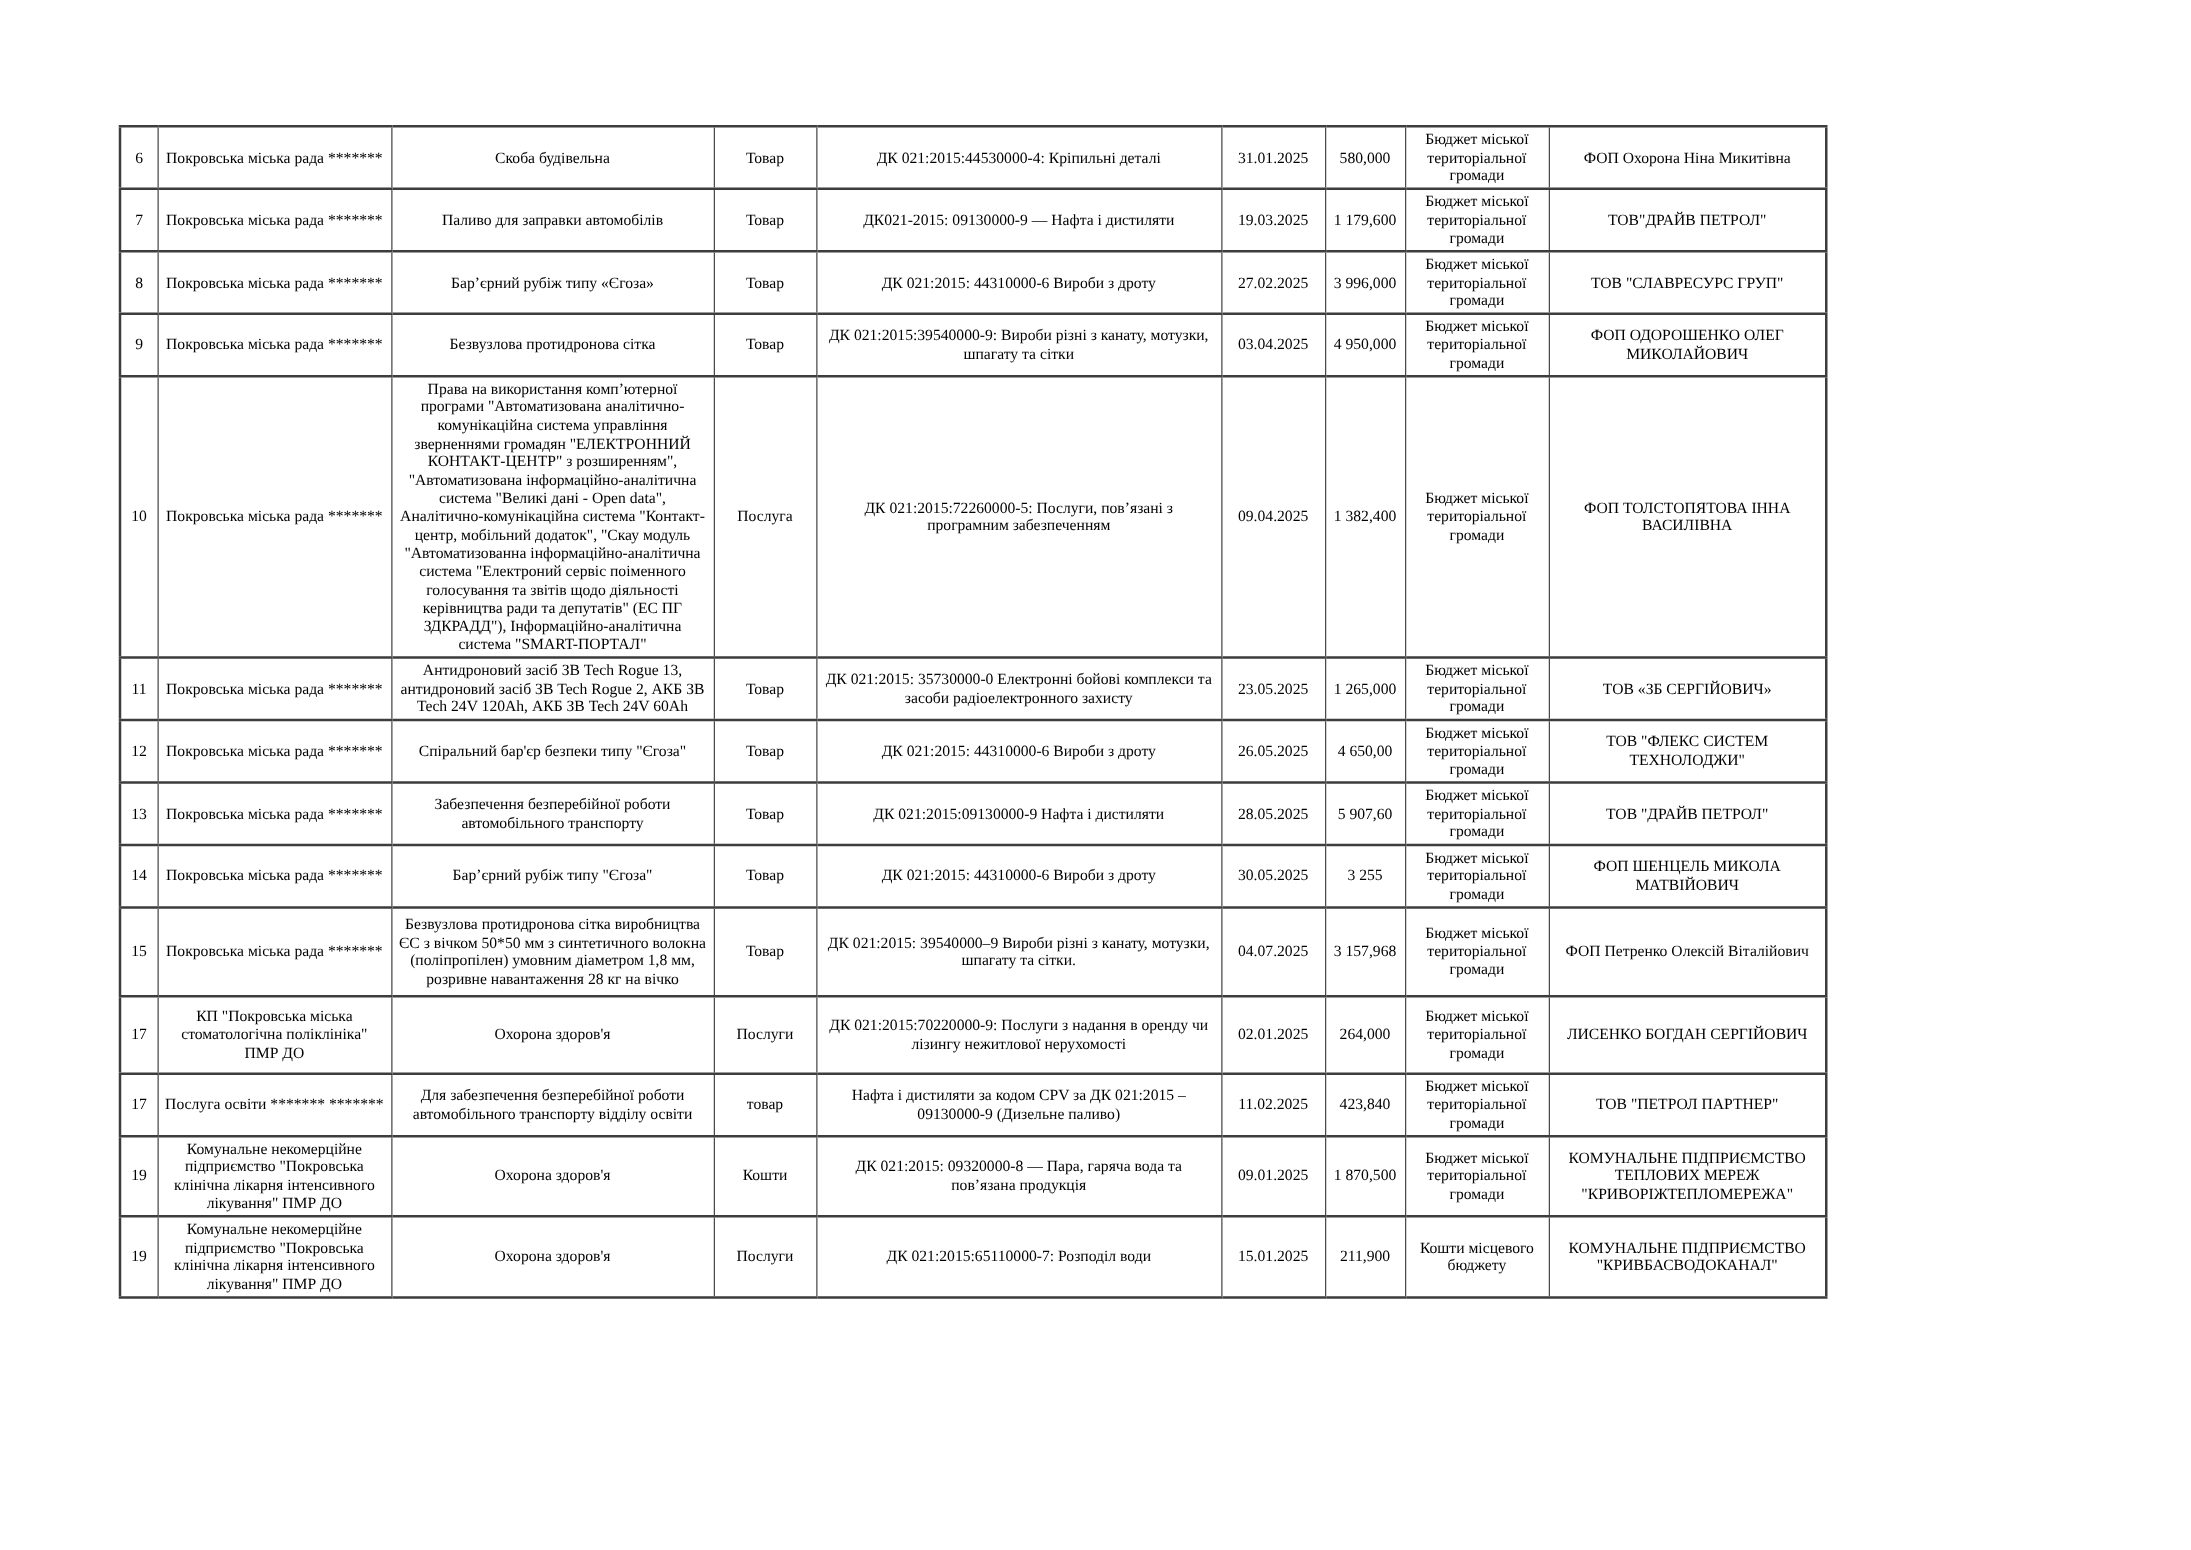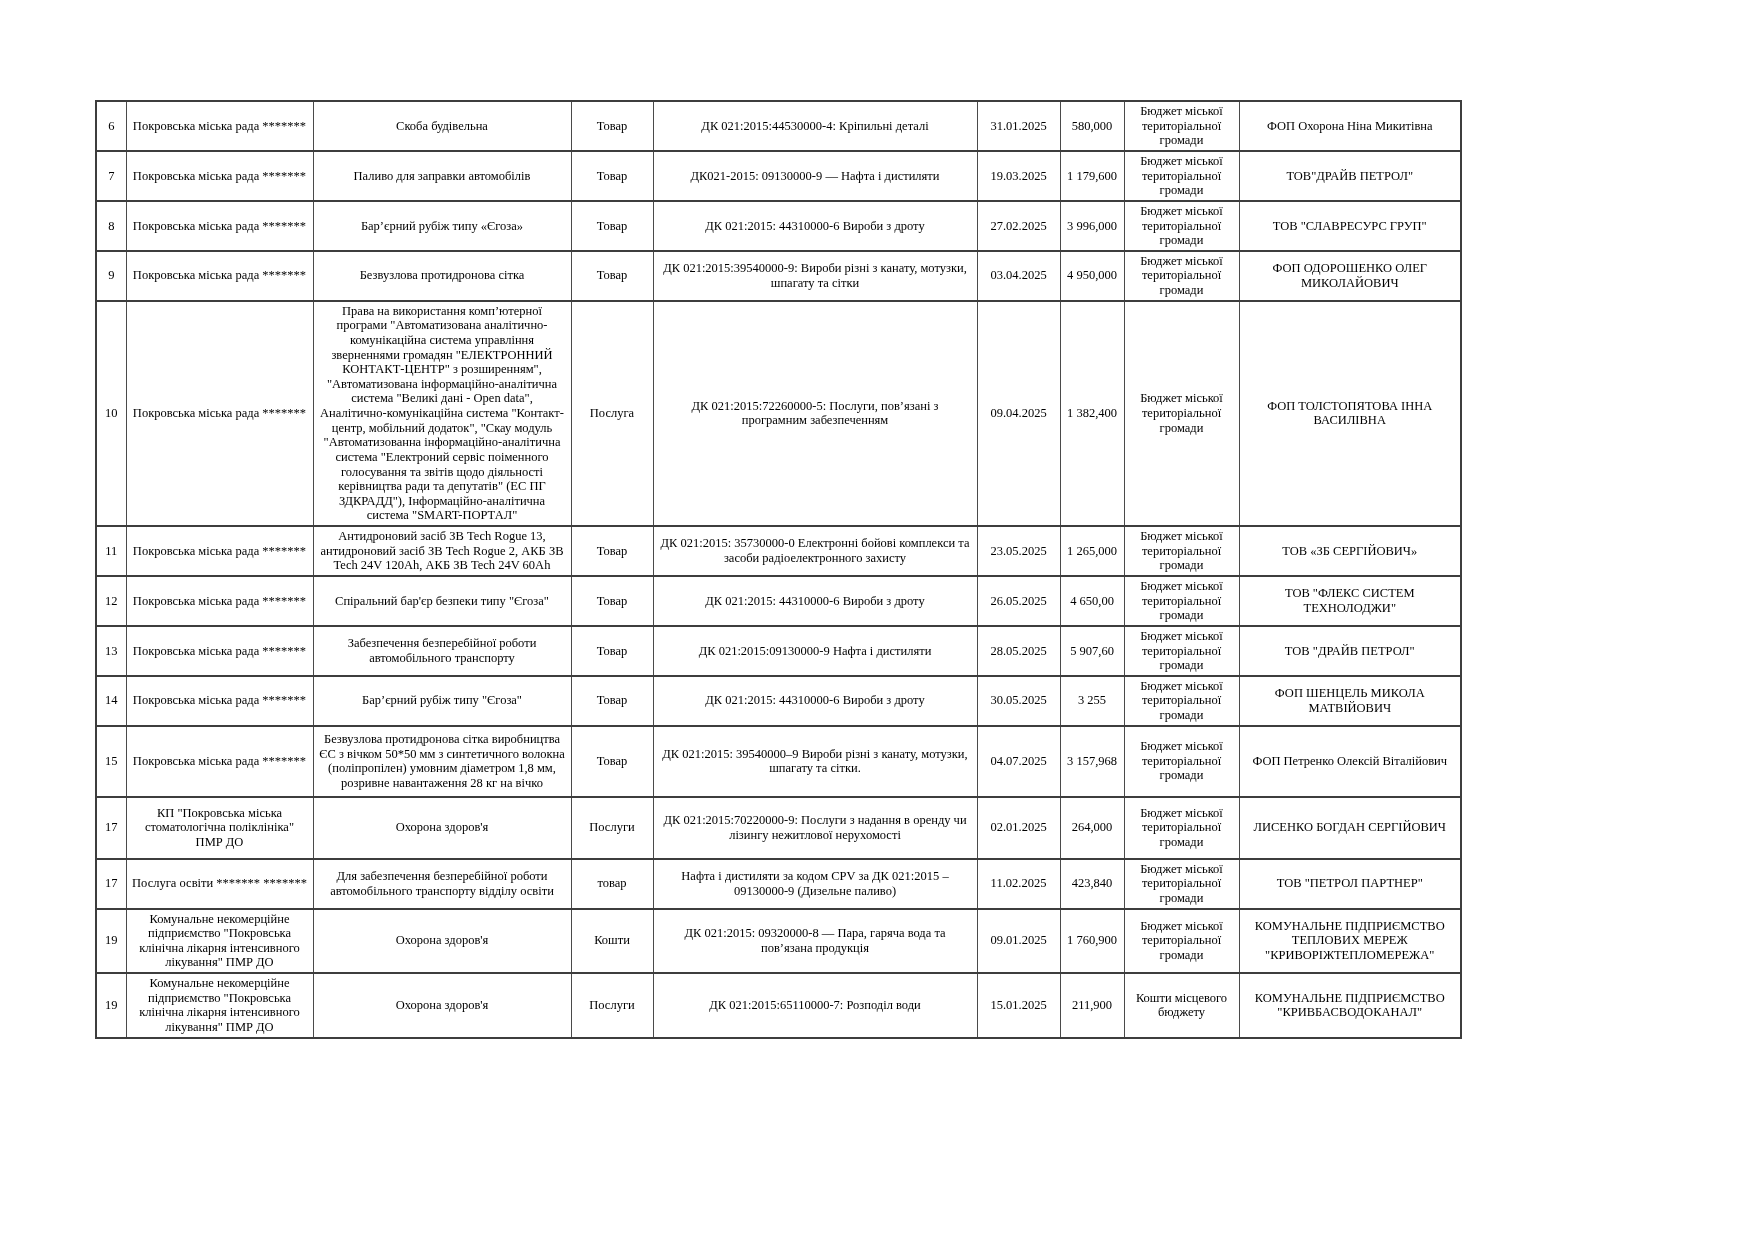--- a/index.html
+++ b/index.html
@@ -177,21 +177,21 @@
     <td>Бюджет міської територіальної громади</td>
     <td>ТОВ  "ПЕТРОЛ ПАРТНЕР"</td>
   </tr>
         <tr style="height: 62px;">
     <td>19</td>
     <td>Комунальне некомерційне підприємство "Покровська клінічна лікарня інтенсивного лікування" ПМР ДО</td>
     <td>Охорона здоров'я</td>
     <td>Кошти</td>
     <td>ДК 021:2015: 09320000-8 — Пара, гаряча вода та пов’язана продукція</td>
     <td>09.01.2025</td>
-    <td>1 760,900</td>
+    <td>1 870,500</td>
     <td>Бюджет міської територіальної громади</td>
     <td>КОМУНАЛЬНЕ ПІДПРИЄМСТВО ТЕПЛОВИХ МЕРЕЖ "КРИВОРІЖТЕПЛОМЕРЕЖА"</td>
   </tr>
         <tr style="height: 55px;">
     <td>19</td>
     <td>Комунальне некомерційне підприємство "Покровська клінічна лікарня інтенсивного лікування" ПМР ДО</td>
     <td>Охорона здоров'я</td>
     <td>Послуги</td>
     <td>ДК 021:2015:65110000-7: Розподіл води</td>
     <td>15.01.2025</td>

